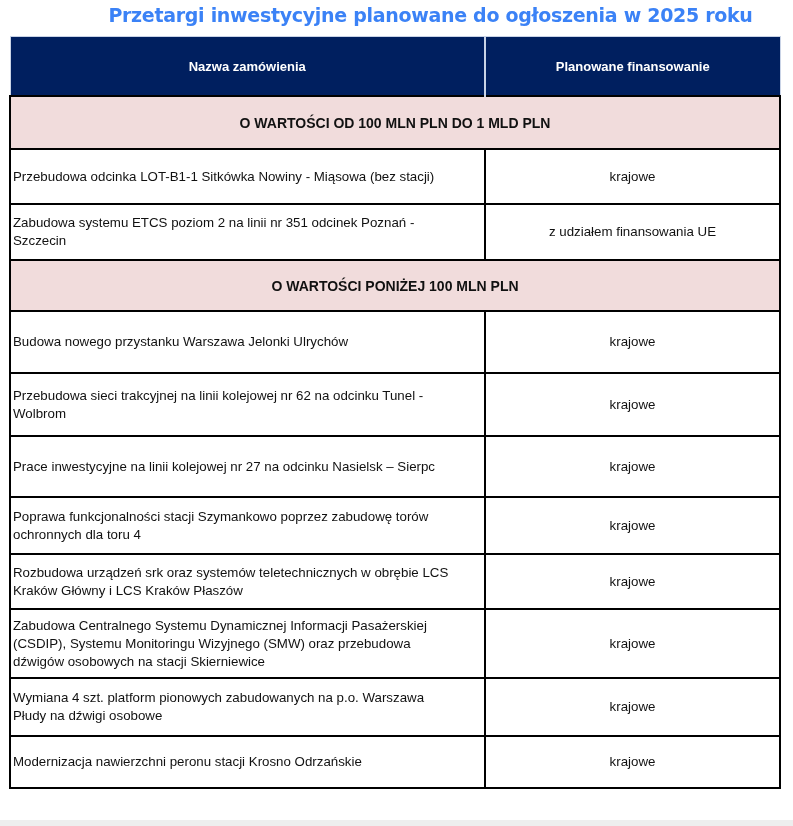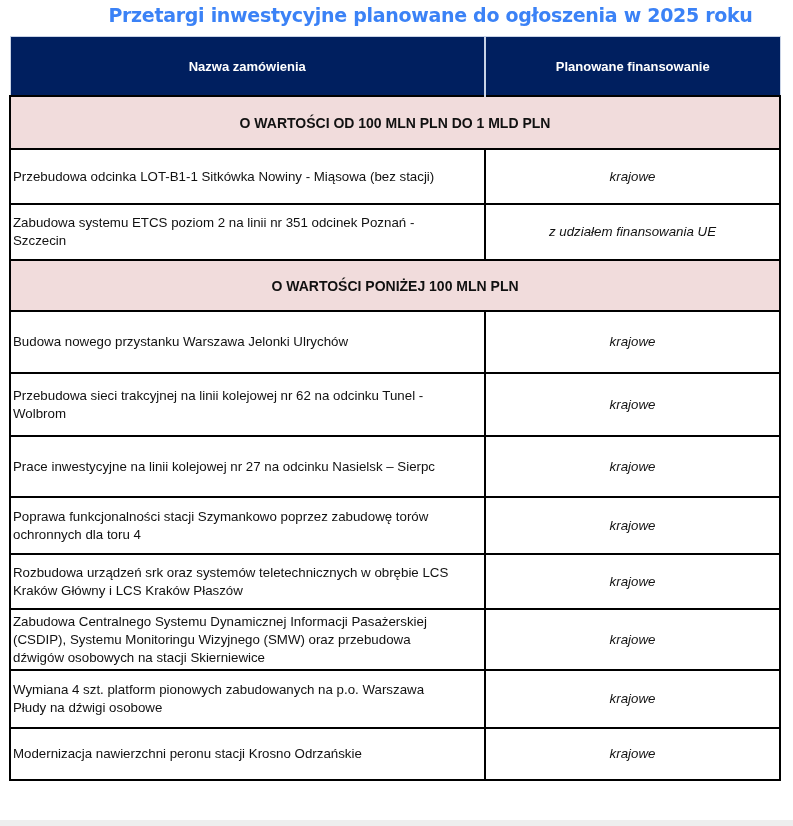--- a/index.html
+++ b/index.html
@@ -27,21 +27,21 @@
     .hdr th.c1 { border-right: 2px solid #c9d3e6; }
     .sec td {
       background: #f1dcdc; font-weight: bold; font-size: 14px; text-align: center;
       border: 2px solid #000; vertical-align: middle;
     }
     .row td {
       background: #fff; font-size: 13.3px; line-height: 18px; border: 2px solid #000;
       vertical-align: middle;
     }
     .row td.name { padding-left: 2px; padding-right: 24px; text-align: left; }
-    .row td.fin { text-align: center; font-style: italic; }
+    .row td.fin { text-align: center; }
     .bottom-strip {
       position: absolute; left: 0; top: 820px; width: 793px; height: 6px; background: #eeeeee;
     }
   </style>
 </head>
 <body>
 
 <div class="title">Przetargi inwestycyjne planowane do ogłoszenia w 2025 roku</div>
 
 <table class="table">
@@ -84,21 +84,21 @@
       <td class="fin">krajowe</td>
     </tr>
     <tr class="row" style="height:57px">
       <td class="name">Poprawa funkcjonalności stacji Szymankowo poprzez zabudowę torów ochronnych dla toru 4</td>
       <td class="fin">krajowe</td>
     </tr>
     <tr class="row" style="height:55px">
       <td class="name">Rozbudowa urządzeń srk oraz systemów teletechnicznych w obrębie LCS Kraków Główny i LCS Kraków Płaszów</td>
       <td class="fin">krajowe</td>
     </tr>
-    <tr class="row" style="height:61px">
+    <tr class="row" style="height:69px">
       <td class="name">Zabudowa Centralnego Systemu Dynamicznej Informacji Pasażerskiej (CSDIP), Systemu Monitoringu Wizyjnego (SMW) oraz przebudowa dźwigów osobowych na stacji Skierniewice</td>
       <td class="fin">krajowe</td>
     </tr>
     <tr class="row" style="height:58px">
       <td class="name">Wymiana 4 szt. platform pionowych zabudowanych na p.o. Warszawa Płudy na dźwigi osobowe</td>
       <td class="fin">krajowe</td>
     </tr>
     <tr class="row" style="height:52px">
       <td class="name">Modernizacja nawierzchni peronu stacji Krosno Odrzańskie</td>
       <td class="fin">krajowe</td>

